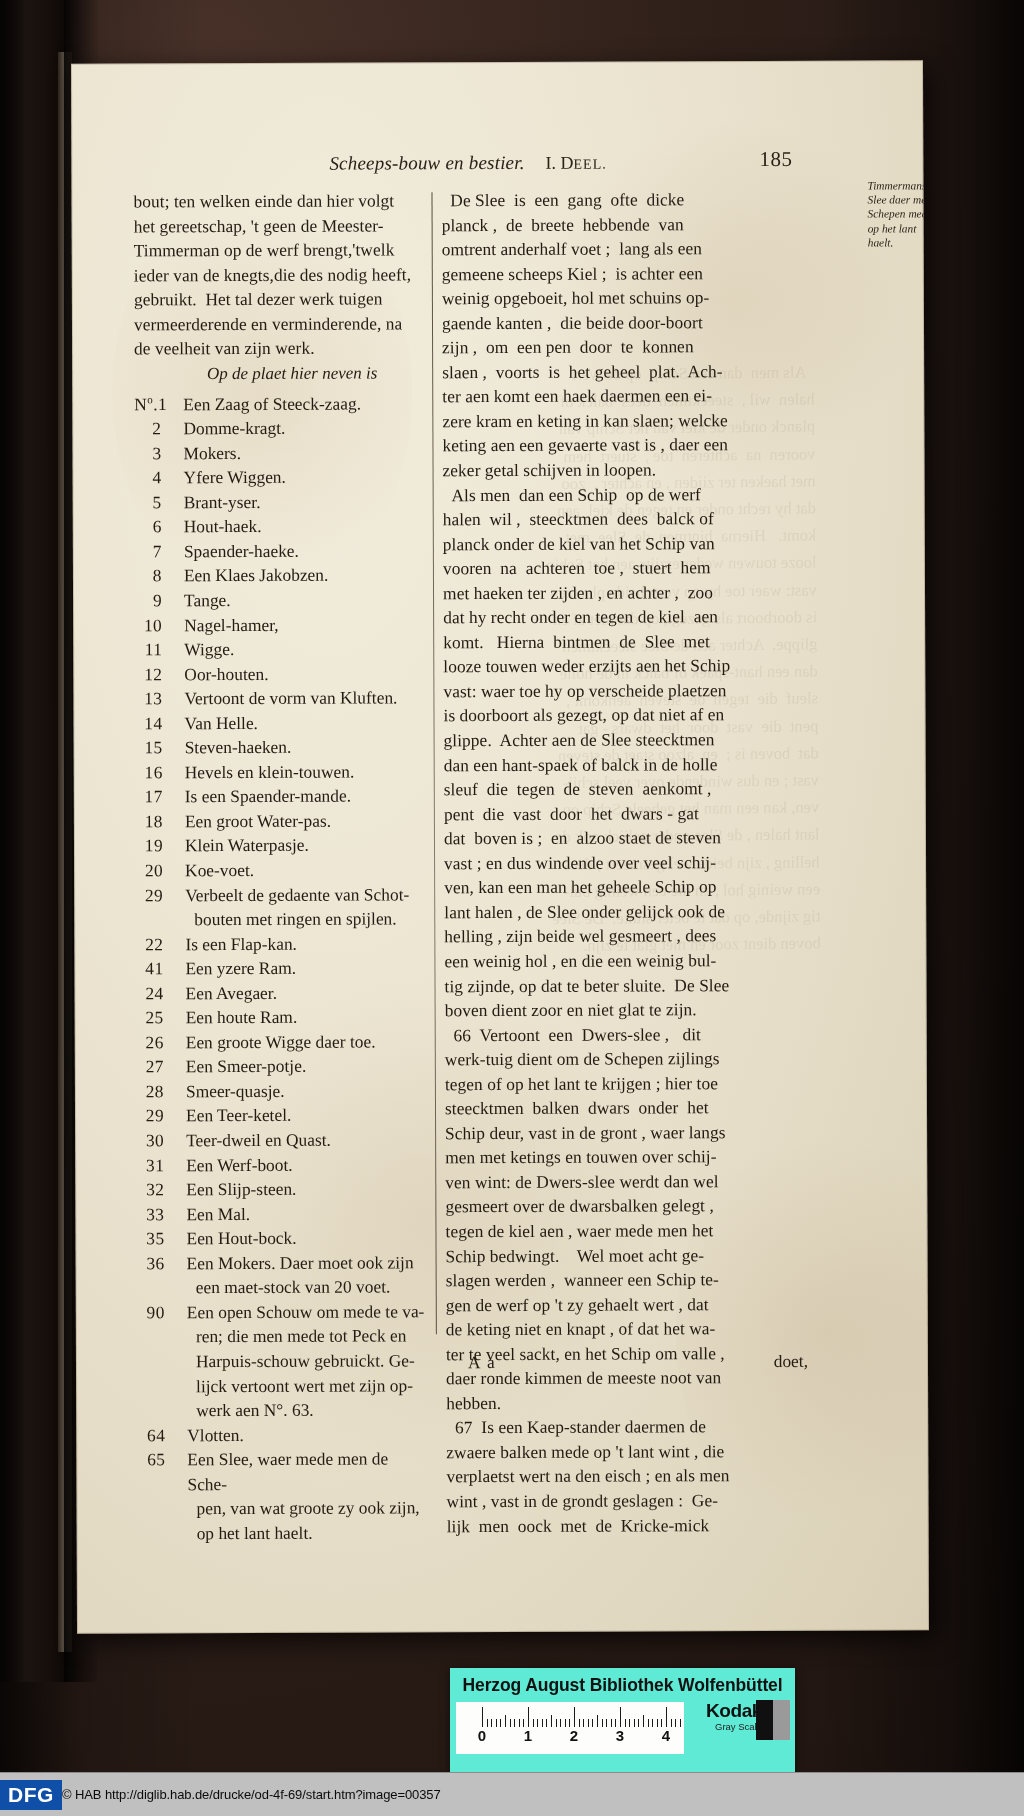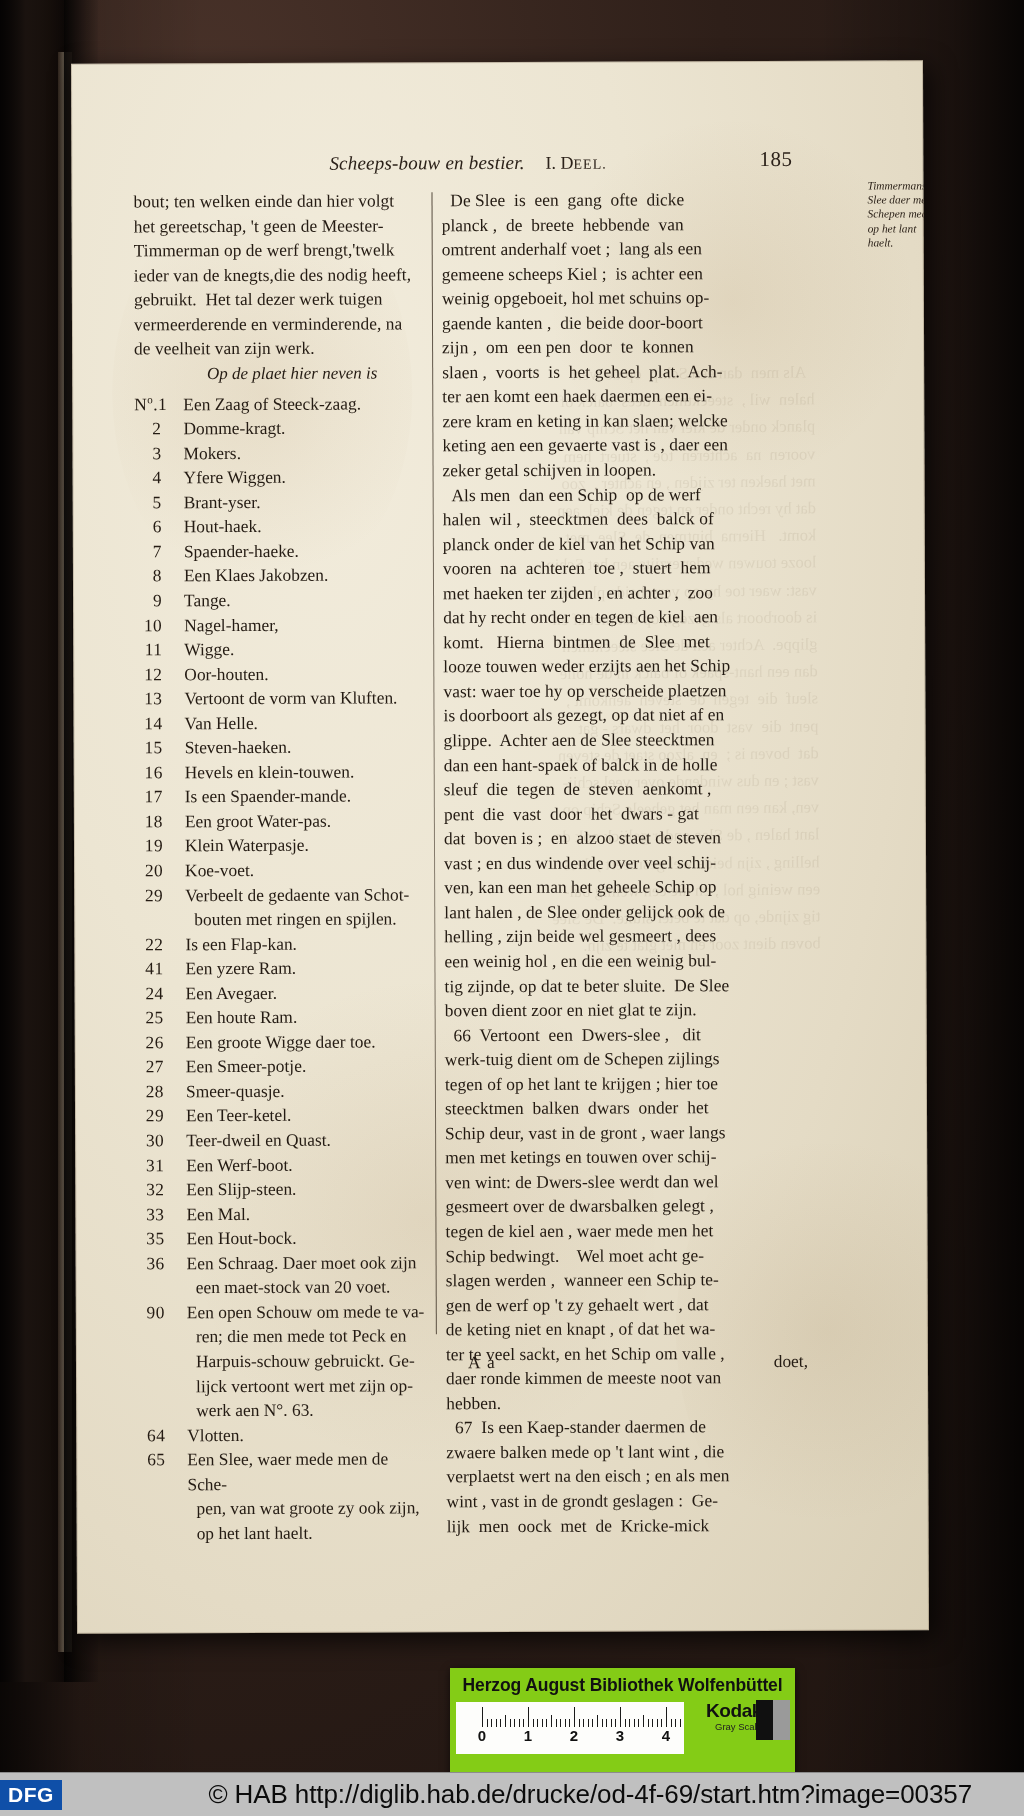--- a/index.html
+++ b/index.html
@@ -198,21 +198,21 @@
     font-size: 17.4px;
     color: #241b13;
   }
   #sig-mark { letter-spacing: 1.5px; }
 
   
   #target-card {
     position: absolute;
     left: 450px; top: 1668px;
     width: 345px; height: 116px;
-    background: #84cc16;
+    background: #5eead4;
     box-shadow: 0 2px 8px rgba(0,0,0,.6);
   }
   #hab-title {
     text-align: center;
     font-family: "Liberation Sans", sans-serif;
     font-weight: bold;
     font-size: 17.5px;
     color: #111;
     padding-top: 7px;
     letter-spacing: -.1px;
@@ -291,23 +291,23 @@
     font-family: "Liberation Sans", sans-serif;
     font-weight: bold;
     font-size: 21px;
     letter-spacing: .5px;
     display: flex;
     align-items: center;
     justify-content: center;
   }
   #credit-line {
     flex: 1 1 auto;
-    text-align: right;
+    text-align: left;
     font-family: "Liberation Sans", sans-serif;
-    font-size: 26px;
+    font-size: 13px;
     color: #0b0b0b;
     padding-right: 52px;
     letter-spacing: -.1px;
   }
 </style>
 </head>
 <body>
 
 <div id="scan-backdrop"></div>
 <div id="book-gutter"></div>
@@ -505,21 +505,21 @@
             <span class="list-num">33</span>
             <span class="list-txt">Een Mal.</span>
           </div>
           <div class="list-row">
             <span class="list-num">35</span>
             <span class="list-txt">Een Hout-bock.</span>
           </div>
 
           <div class="list-row">
             <span class="list-num">36</span>
-            <span class="list-txt">Een Schraag.  Daer moet ook zijn</span>
+            <span class="list-txt">Een Mokers.  Daer moet ook zijn</span>
           </div>
           <div class="list-cont">een maet-stock van 20 voet.</div>
 
           <div class="list-row">
             <span class="list-num">90</span>
             <span class="list-txt">Een open Schouw om mede te va-</span>
           </div>
           <div class="list-cont" style="white-space:pre-wrap">ren; die men mede tot Peck en
 Harpuis-schouw gebruickt. Ge-
 lijck vertoont wert met zijn op-

